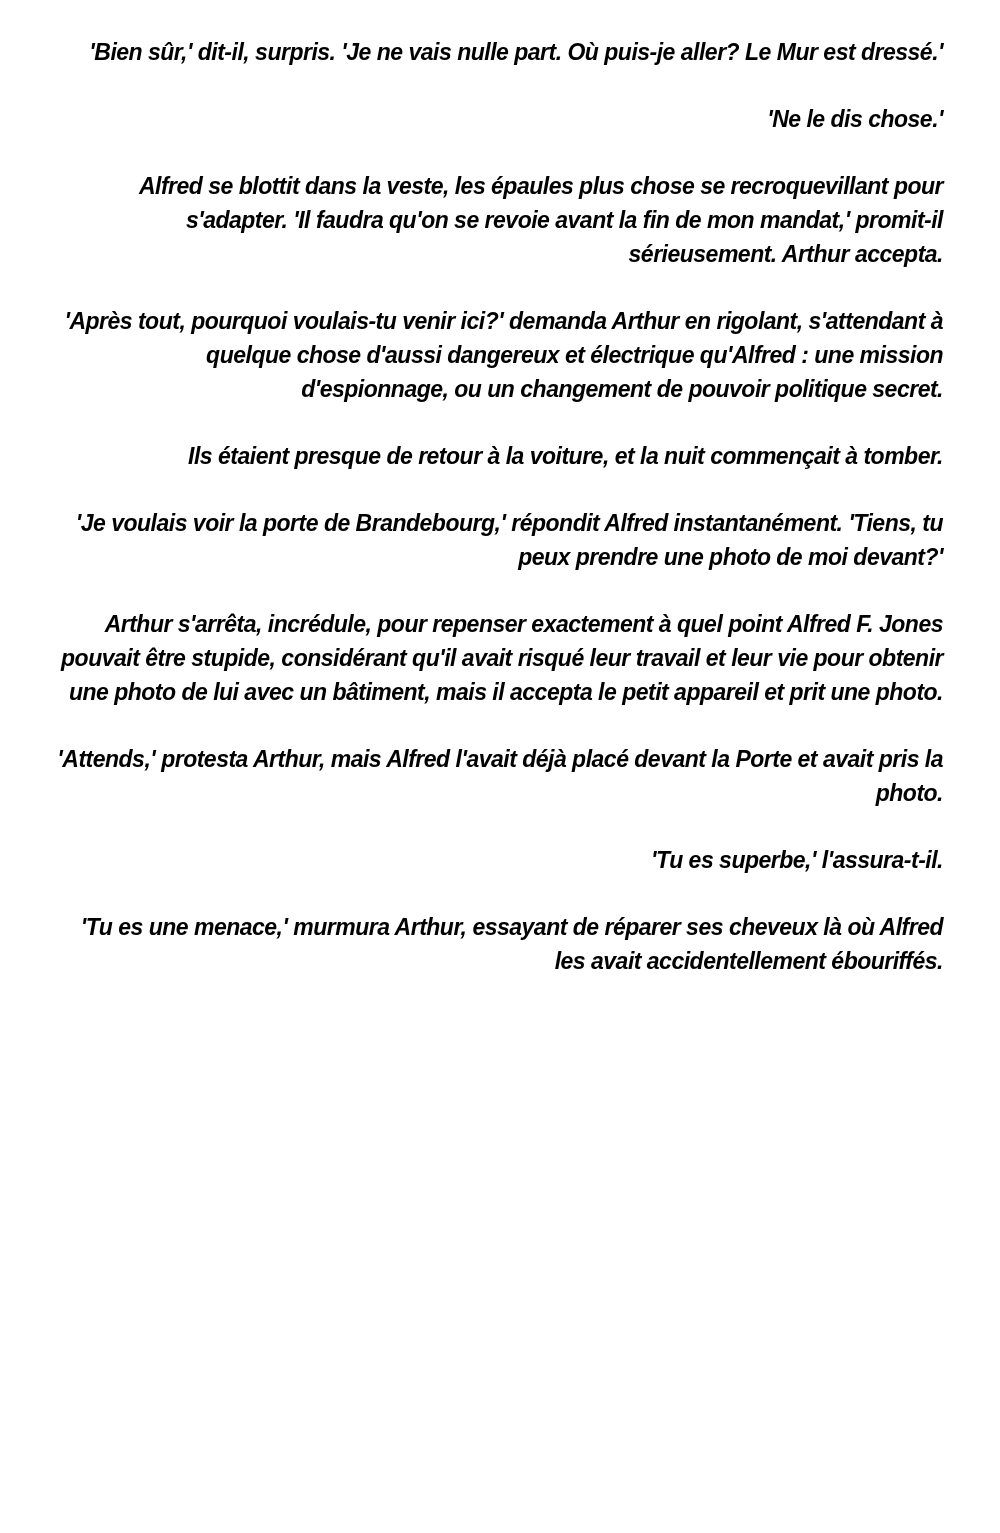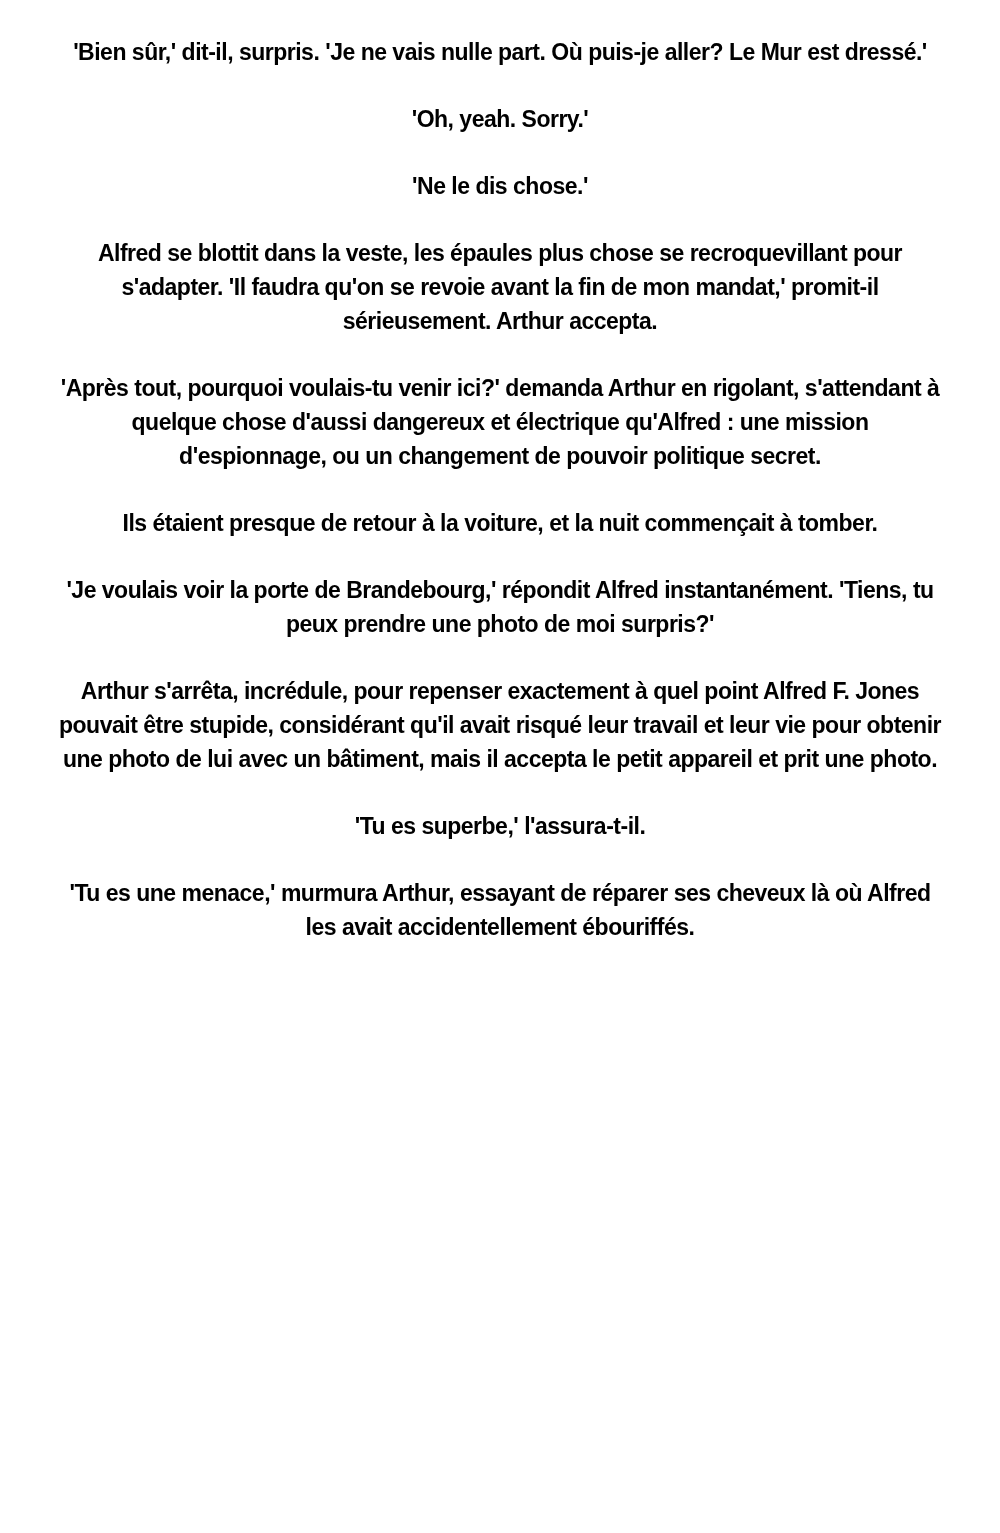--- a/index.html
+++ b/index.html
@@ -20,34 +20,35 @@
     padding: 35px 57px 40px 57px;
     background: #ffffff;
   }
   .reading-page p {
     margin: 0 0 33px 0;
     font-size: 23px;
     line-height: 34px;
     font-weight: 700;
     letter-spacing: -0.5px;
     color: #000000;
-    text-align: center;
+    text-align: right;
     white-space: pre-wrap;
+    font-style: italic;
   }
   .reading-page p:last-child {
     margin-bottom: 4px;
   }
 </style>
 </head>
 <body>
 
 <div class="reading-page">
   <p>'Bien sûr,' dit-il, surpris. 'Je ne vais nulle part. Où puis-je aller? Le Mur est dressé.'</p>
-  <p>'Oh, yeah. Sorry.'</p>
   <p>'Ne le dis chose.'</p>
   <p>Alfred se blottit dans la veste, les épaules plus chose se recroquevillant pour s'adapter. 'Il faudra qu'on se revoie avant la fin de mon mandat,' promit-il sérieusement. Arthur accepta.</p>
   <p>'Après tout, pourquoi voulais-tu venir ici?' demanda Arthur en rigolant, s'attendant à quelque chose d'aussi dangereux et électrique qu'Alfred : une mission d'espionnage, ou un changement de pouvoir politique secret.</p>
   <p>Ils étaient presque de retour à la voiture, et la nuit commençait à tomber.</p>
-  <p>'Je voulais voir la porte de Brandebourg,' répondit Alfred instantanément. 'Tiens, tu peux prendre une photo de moi surpris?'</p>
+  <p>'Je voulais voir la porte de Brandebourg,' répondit Alfred instantanément. 'Tiens, tu peux prendre une photo de moi devant?'</p>
   <p>Arthur s'arrêta, incrédule, pour repenser exactement à quel point Alfred F. Jones pouvait être stupide, considérant qu'il avait risqué leur travail et leur vie pour obtenir une photo de lui avec un bâtiment, mais il accepta le petit appareil et prit une photo.</p>
+  <p>'Attends,' protesta Arthur, mais Alfred l'avait déjà placé devant la Porte et avait pris la photo.</p>
   <p>'Tu es superbe,' l'assura-t-il.</p>
   <p>'Tu es une menace,' murmura Arthur, essayant de réparer ses cheveux là où Alfred les avait accidentellement ébouriffés.</p>
 </div>
 
 </body></html>

